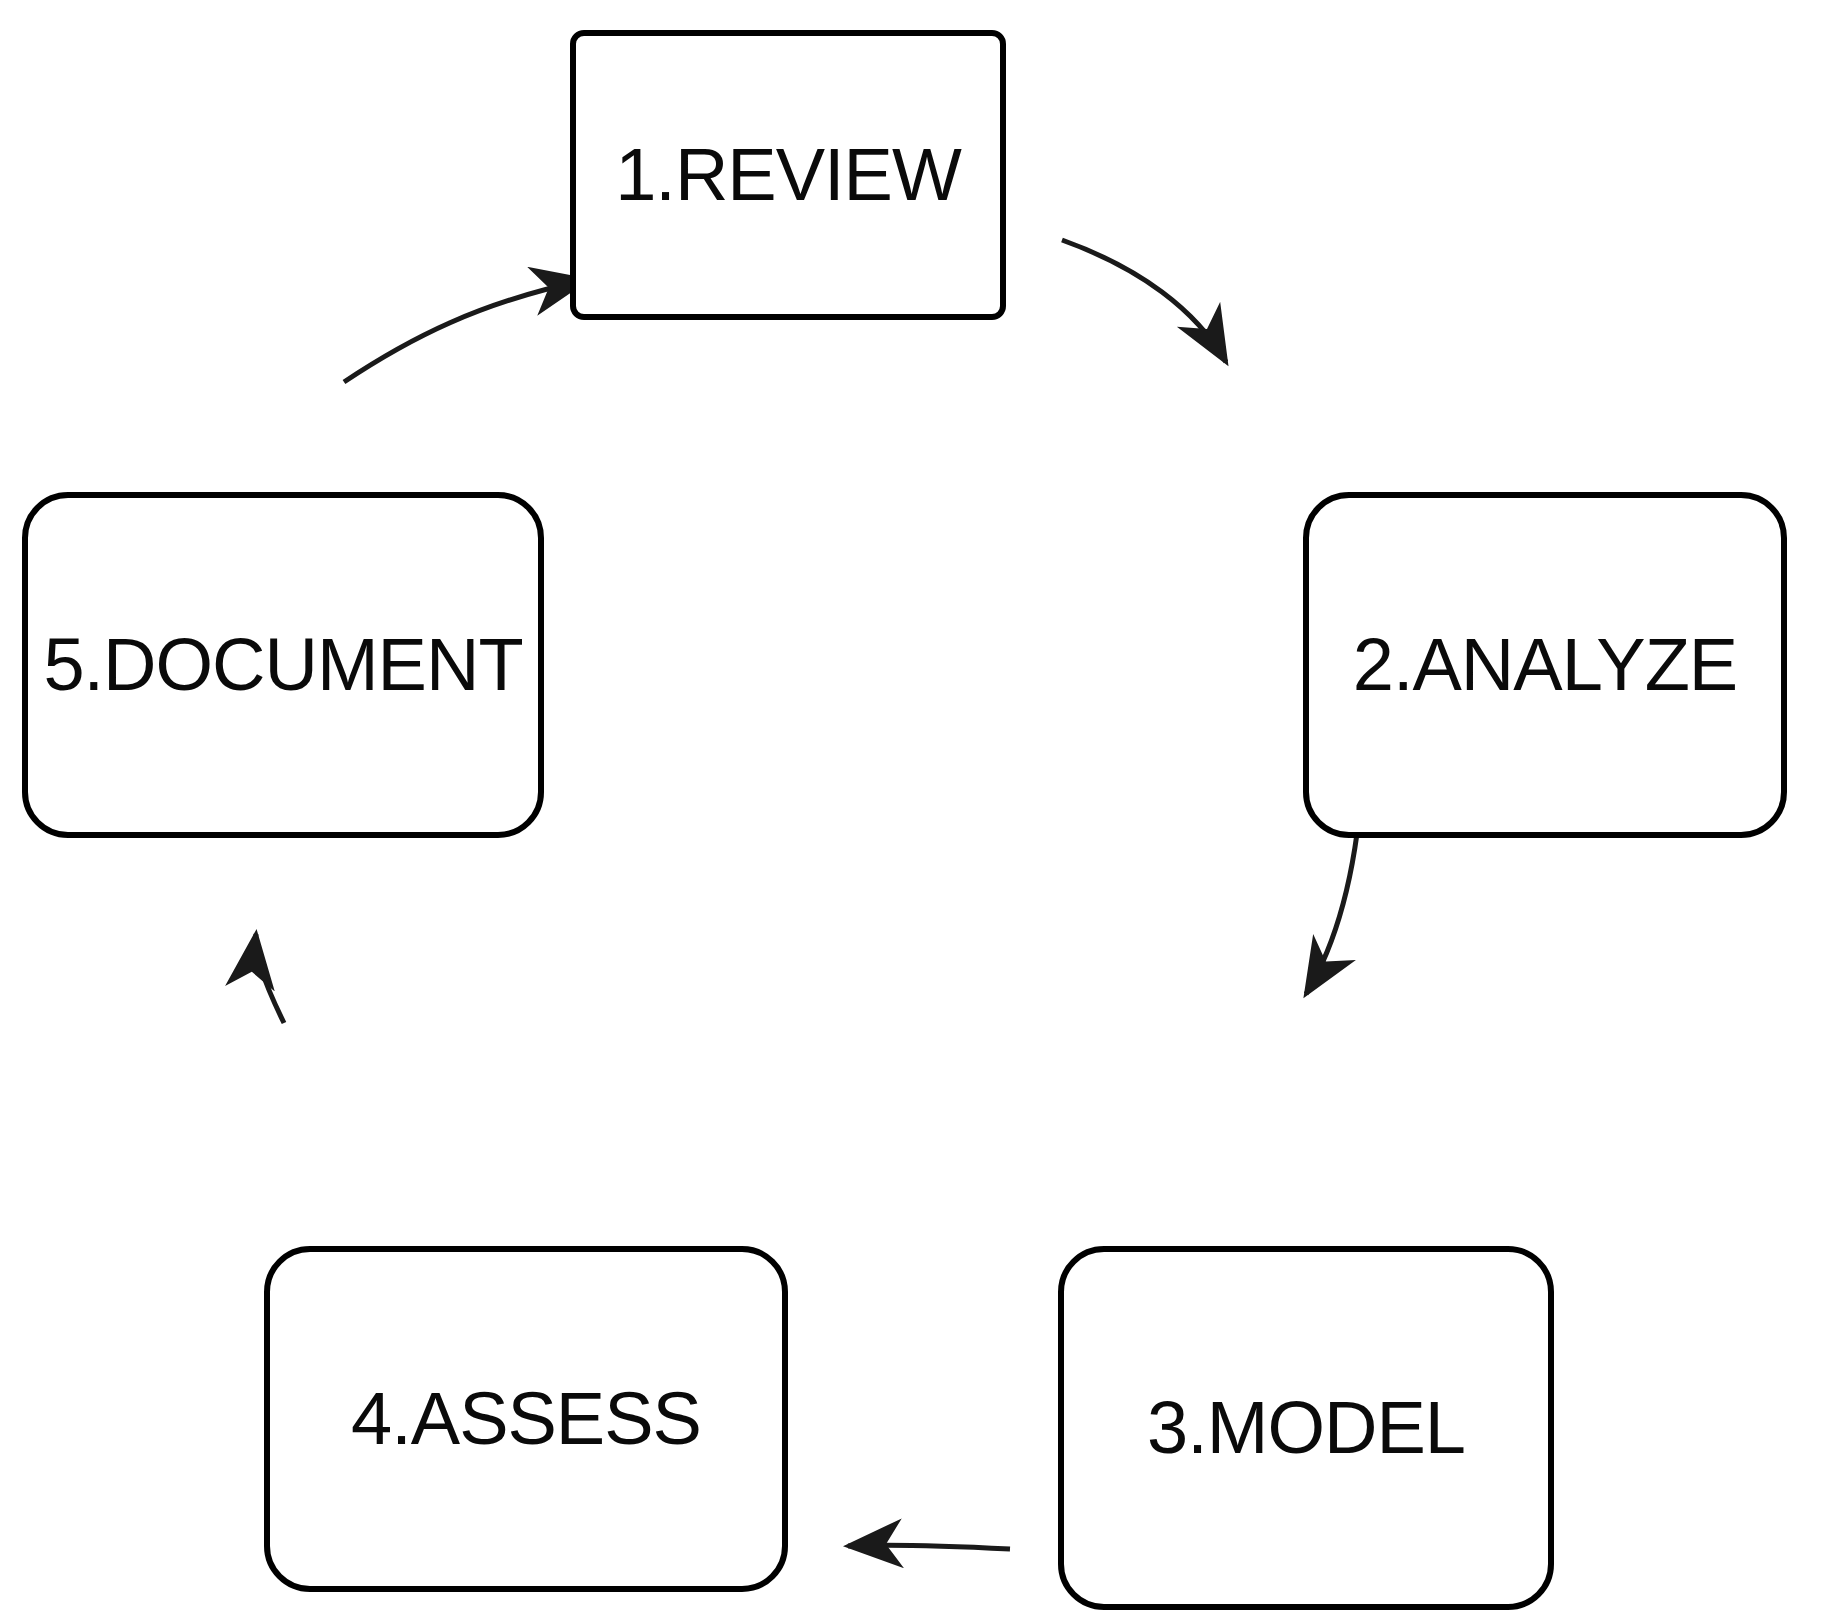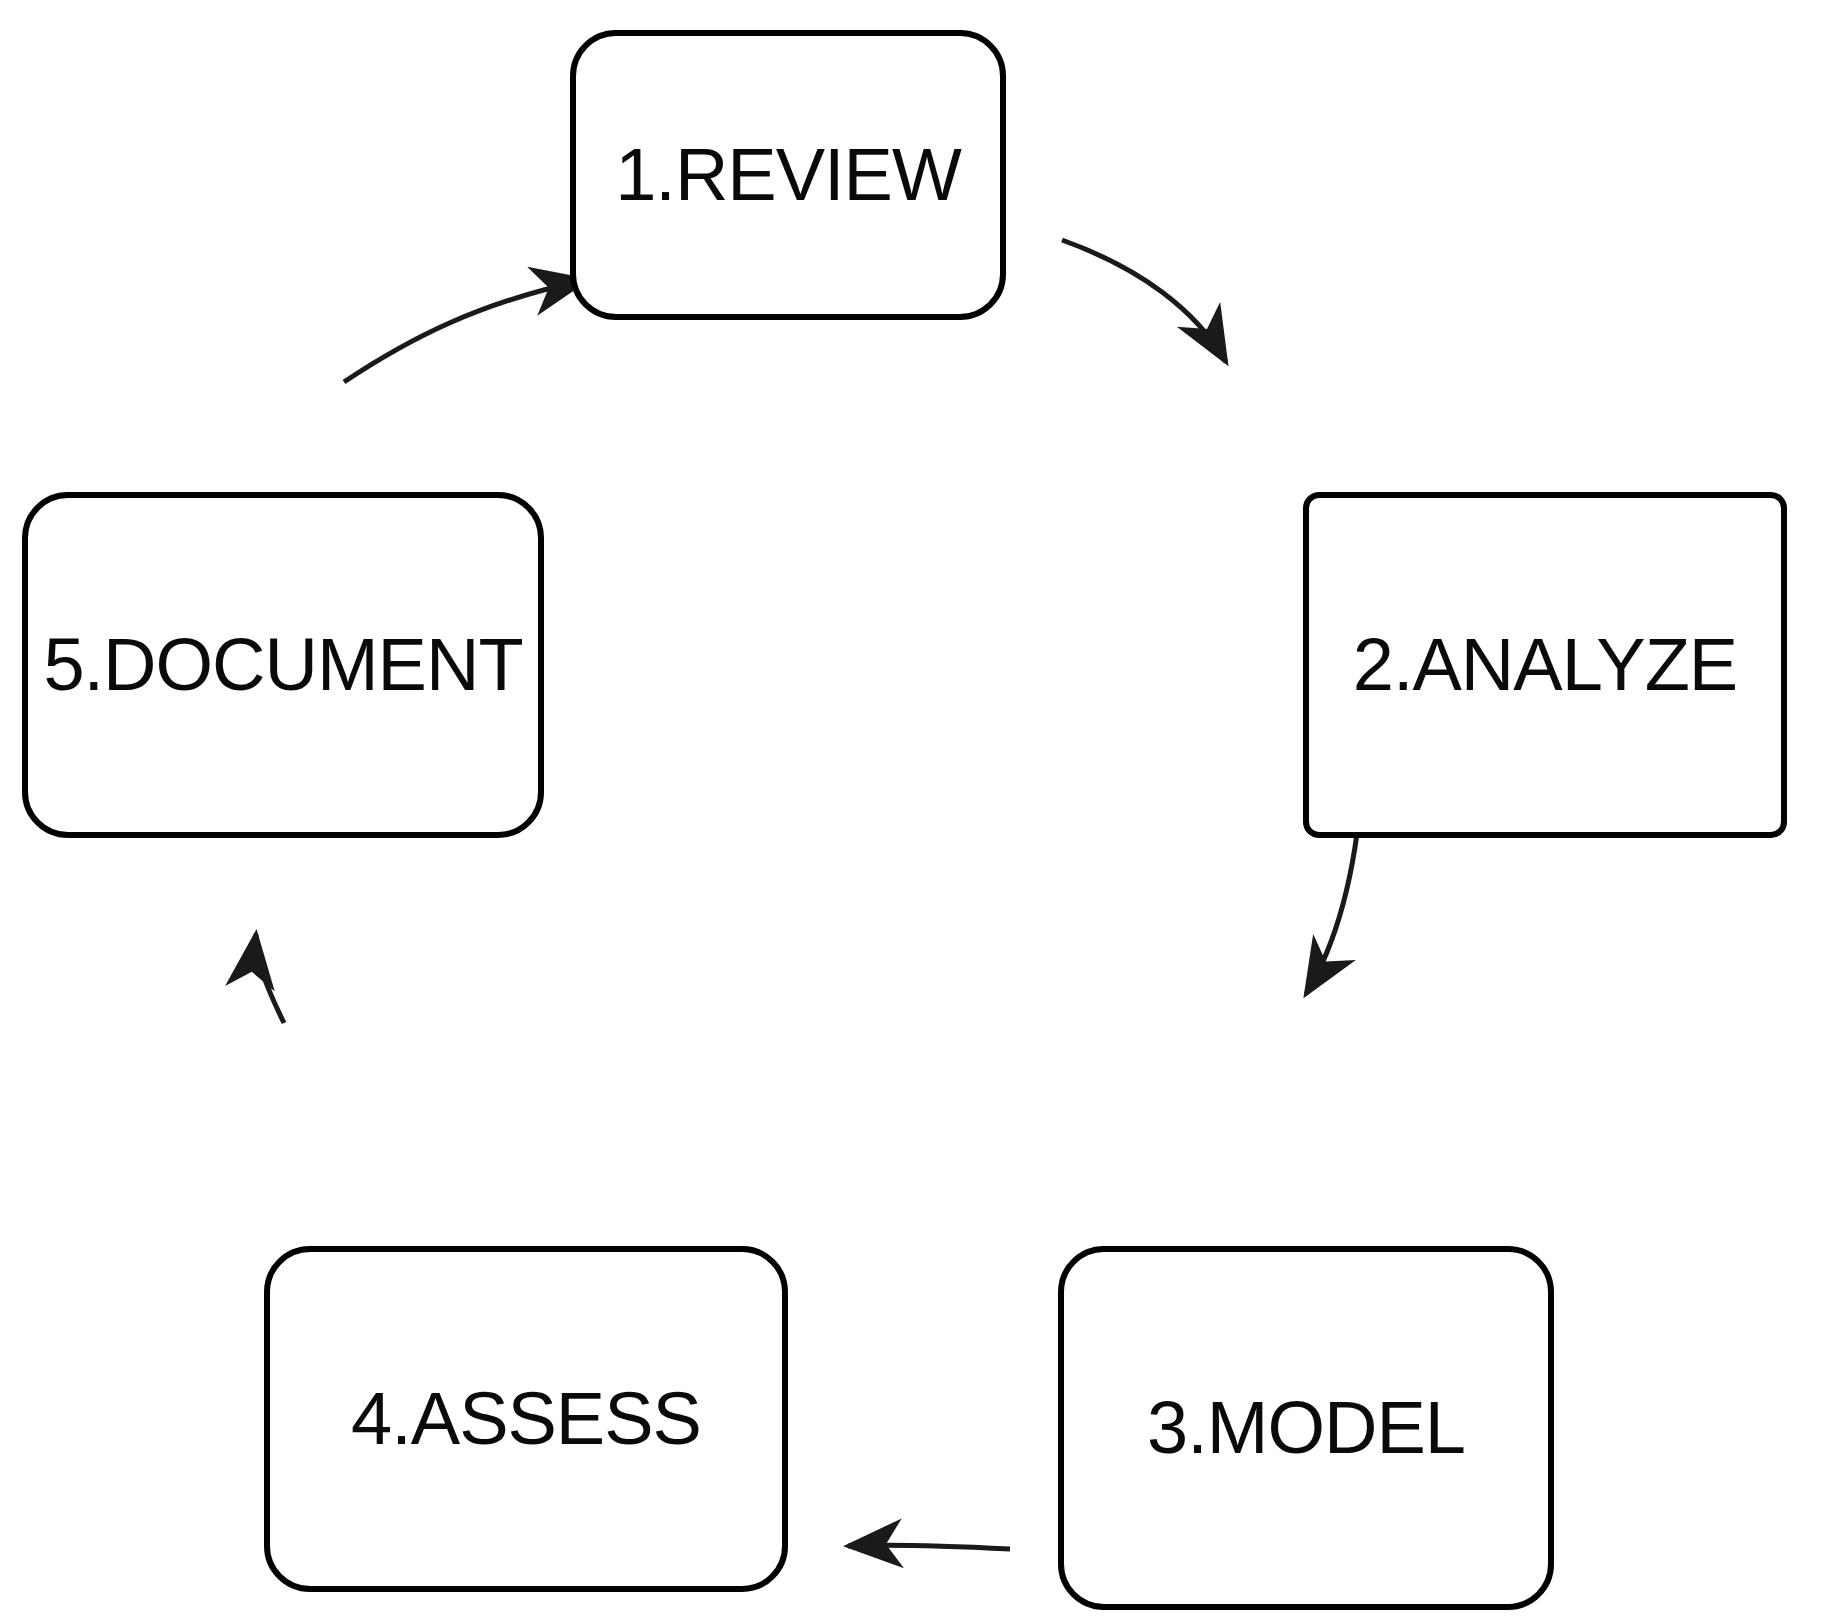--- a/index.html
+++ b/index.html
@@ -40,22 +40,22 @@
   .node-label {
     font-family: "Liberation Sans", sans-serif;
     font-size: 74px;
     font-weight: 400;
     color: #0a0a0a;
     letter-spacing: -1px;
     white-space: nowrap;
     line-height: 1;
   }
   
-  #node-review   { left: 570px;  top: 30px;   width: 436px; height: 290px; }
-  #node-analyze  { left: 1303px; top: 492px;  width: 484px; height: 346px; border-radius: 16px; }
+  #node-review   { left: 570px;  top: 30px;   width: 436px; height: 290px; border-radius: 14px; }
+  #node-analyze  { left: 1303px; top: 492px;  width: 484px; height: 346px; }
   #node-model    { left: 1058px; top: 1246px; width: 496px; height: 364px; }
   #node-assess   { left: 264px;  top: 1246px; width: 524px; height: 346px; }
   #node-document { left: 22px;   top: 492px;  width: 522px; height: 346px; }
 </style>
 </head>
 <body>
 
 <div id="canvas">
 
   <svg id="arrow-layer" viewBox="0 0 1841 1618">

